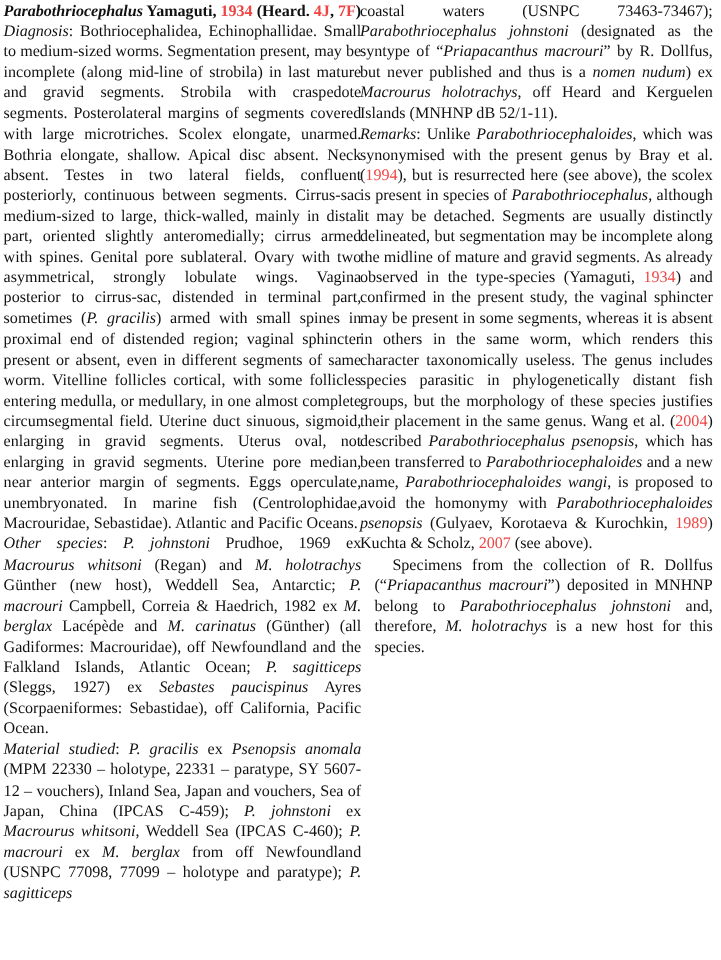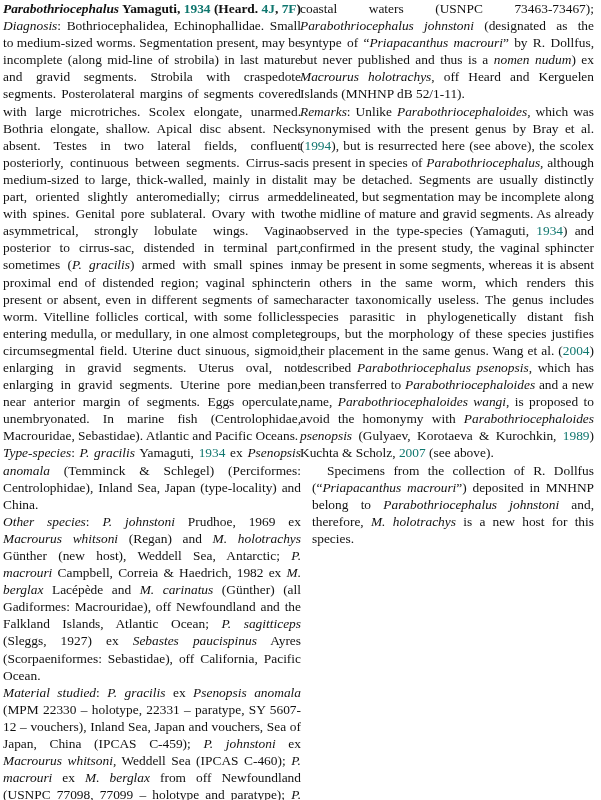--- a/index.html
+++ b/index.html
@@ -6,30 +6,29 @@
   body { width:601px; height:800px; overflow:hidden; position:relative;
          font-family:"Liberation Serif", "DejaVu Serif", serif; color:#111; }
   .col { position:absolute; top:0px; font-size:13.4px; line-height:17.1px;
          text-align:justify; hyphens:none; }
   .col-left { left:3px; width:298px; }
   .col-right { left:300px; width:294px; }
   .col p { margin:0; }
   .col p.indent { text-indent:15px;margin-left:12px; }
   i, .it { font-style:italic; }
   b { font-weight:bold; }
-  .link { color:#0f766e; }
+  .link { color:#ef4444; }
 </style>
 </head>
 <body>
 
 <div class="col col-left">
   <p><b><i>Parabothriocephalus</i><span> Yamaguti, </span><span class="link">1934</span><span> (Heard. </span><span class="link">4J</span><span>, </span><span class="link">7F</span><span>)</span></b>
   <i>Diagnosis</i><span>: Bothriocephalidea, Echinophallidae. Small to medium-sized worms. Segmentation present, may be incomplete (along mid-line of strobila) in last mature and gravid segments. Strobila with craspedote segments. Posterolateral margins of segments covered with large microtriches. Scolex elongate, unarmed. Bothria elongate, shallow. Apical disc absent. Neck absent. Testes in two lateral fields, confluent posteriorly, continuous between segments. Cirrus-sac medium-sized to large, thick-walled, mainly in distal part, oriented slightly anteromedially; cirrus armed with spines. Genital pore sublateral. Ovary with two asymmetrical, strongly lobulate wings. Vagina posterior to cirrus-sac, distended in terminal part, sometimes (</span><i>P. gracilis</i><span>) armed with small spines in proximal end of distended region; vaginal sphincter present or absent, even in different segments of same worm. Vitelline follicles cortical, with some follicles entering medulla, or medullary, in one almost complete circumsegmental field. Uterine duct sinuous, sigmoid, enlarging in gravid segments. Uterus oval, not enlarging in gravid segments. Uterine pore median, near anterior margin of segments. Eggs operculate, unembryonated. In marine fish (Centrolophidae, Macrouridae, Sebastidae). Atlantic and Pacific Oceans.</span></p>
 
-  <p><i>Type-species</i><span>: </span><i>P. gracilis</i><span> Yamaguti, </span><span class="link">1934</span><span> ex </span><i>Psenopsis anomala</i><span> (Temminck &amp; Schlegel) (Perciformes: Centrolophidae), Inland Sea, Japan (type-locality) and China.</span></p>
 
   <p><i>Other species</i><span>: </span><i>P. johnstoni</i><span> Prudhoe, 1969 ex </span><i>Macrourus whitsoni</i><span> (Regan) and </span><i>M. holotrachys</i><span> Günther (new host), Weddell Sea, Antarctic; </span><i>P. macrouri</i><span> Campbell, Correia &amp; Haedrich, 1982 ex </span><i>M. berglax</i><span> Lacépède and </span><i>M. carinatus</i><span> (Günther) (all Gadiformes: Macrouridae), off Newfoundland and the Falkland Islands, Atlantic Ocean; </span><i>P. sagitticeps</i><span> (Sleggs, 1927) ex </span><i>Sebastes paucispinus</i><span> Ayres (Scorpaeniformes: Sebastidae), off California, Pacific Ocean.</span></p>
 
   <p><i>Material studied</i><span>: </span><i>P. gracilis</i><span> ex </span><i>Psenopsis anomala</i><span> (MPM 22330 – holotype, 22331 – paratype, SY 5607-12 – vouchers), Inland Sea, Japan and vouchers, Sea of Japan, China (IPCAS C-459); </span><i>P. johnstoni</i><span> ex </span><i>Macrourus whitsoni</i><span>, Weddell Sea (IPCAS C-460); </span><i>P. macrouri</i><span> ex </span><i>M. berglax</i><span> from off Newfoundland (USNPC 77098, 77099 – holotype and paratype); </span><i>P. sagitticeps</i></p>
 </div>
 
 <div class="col col-right">
   <p><span>coastal waters (USNPC 73463-73467); </span><i>Parabothriocephalus johnstoni</i><span> (designated as the syntype of “</span><i>Priapacanthus macrouri</i><span>” by R. Dollfus, but never published and thus is a </span><i>nomen nudum</i><span>) ex </span><i>Macrourus holotrachys</i><span>, off Heard and Kerguelen Islands (MNHNP dB 52/1-11).</span></p>
 
   <p><i>Remarks</i><span>: Unlike </span><i>Parabothriocephaloides</i><span>, which was synonymised with the present genus by Bray et al. (</span><span class="link">1994</span><span>), but is resurrected here (see above), the scolex is present in species of </span><i>Parabothriocephalus</i><span>, although it may be detached. Segments are usually distinctly delineated, but segmentation may be incomplete along the midline of mature and gravid segments. As already observed in the type-species (Yamaguti, </span><span class="link">1934</span><span>) and confirmed in the present study, the vaginal sphincter may be present in some segments, whereas it is absent in others in the same worm, which renders this character taxonomically useless. The genus includes species parasitic in phylogenetically distant fish groups, but the morphology of these species justifies their placement in the same genus. Wang et al. (</span><span class="link">2004</span><span>) described </span><i>Parabothriocephalus psenopsis</i><span>, which has been transferred to </span><i>Parabothriocephaloides</i><span> and a new name, </span><i>Parabothriocephaloides wangi</i><span>, is proposed to avoid the homonymy with </span><i>Parabothriocephaloides psenopsis</i><span> (Gulyaev, Korotaeva &amp; Kurochkin, </span><span class="link">1989</span><span>) Kuchta &amp; Scholz, </span><span class="link">2007</span><span> (see above).</span></p>

